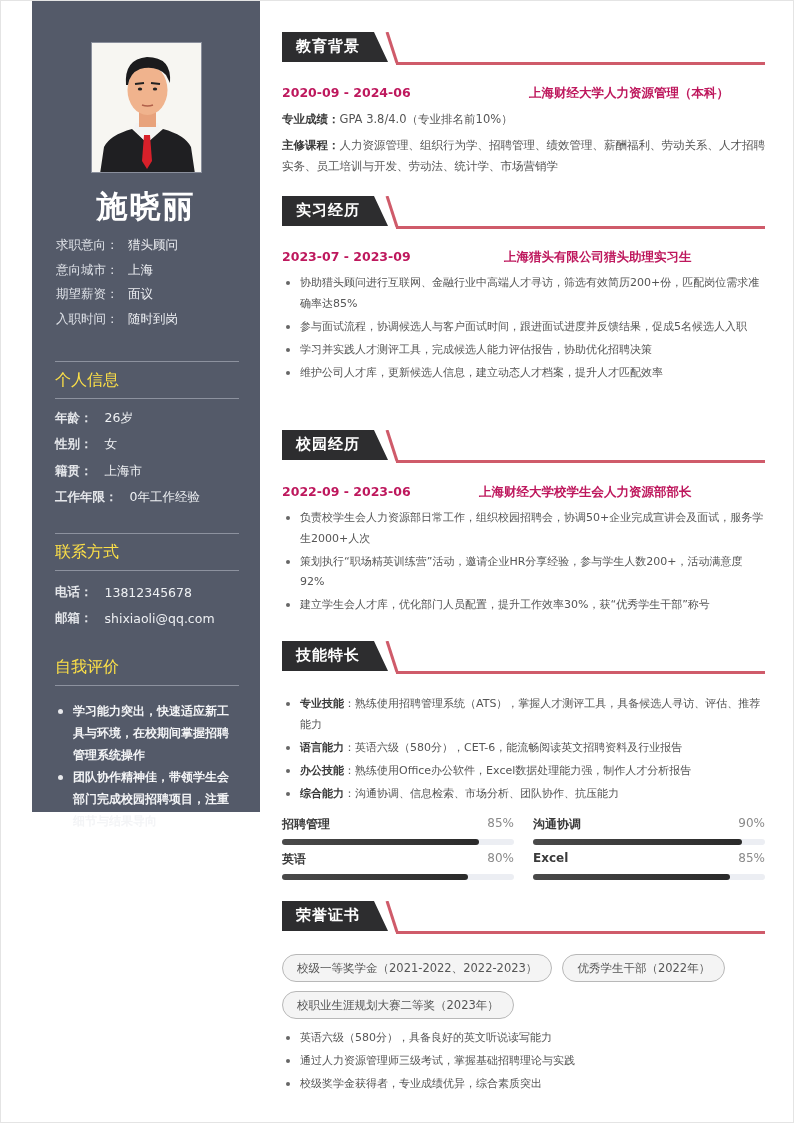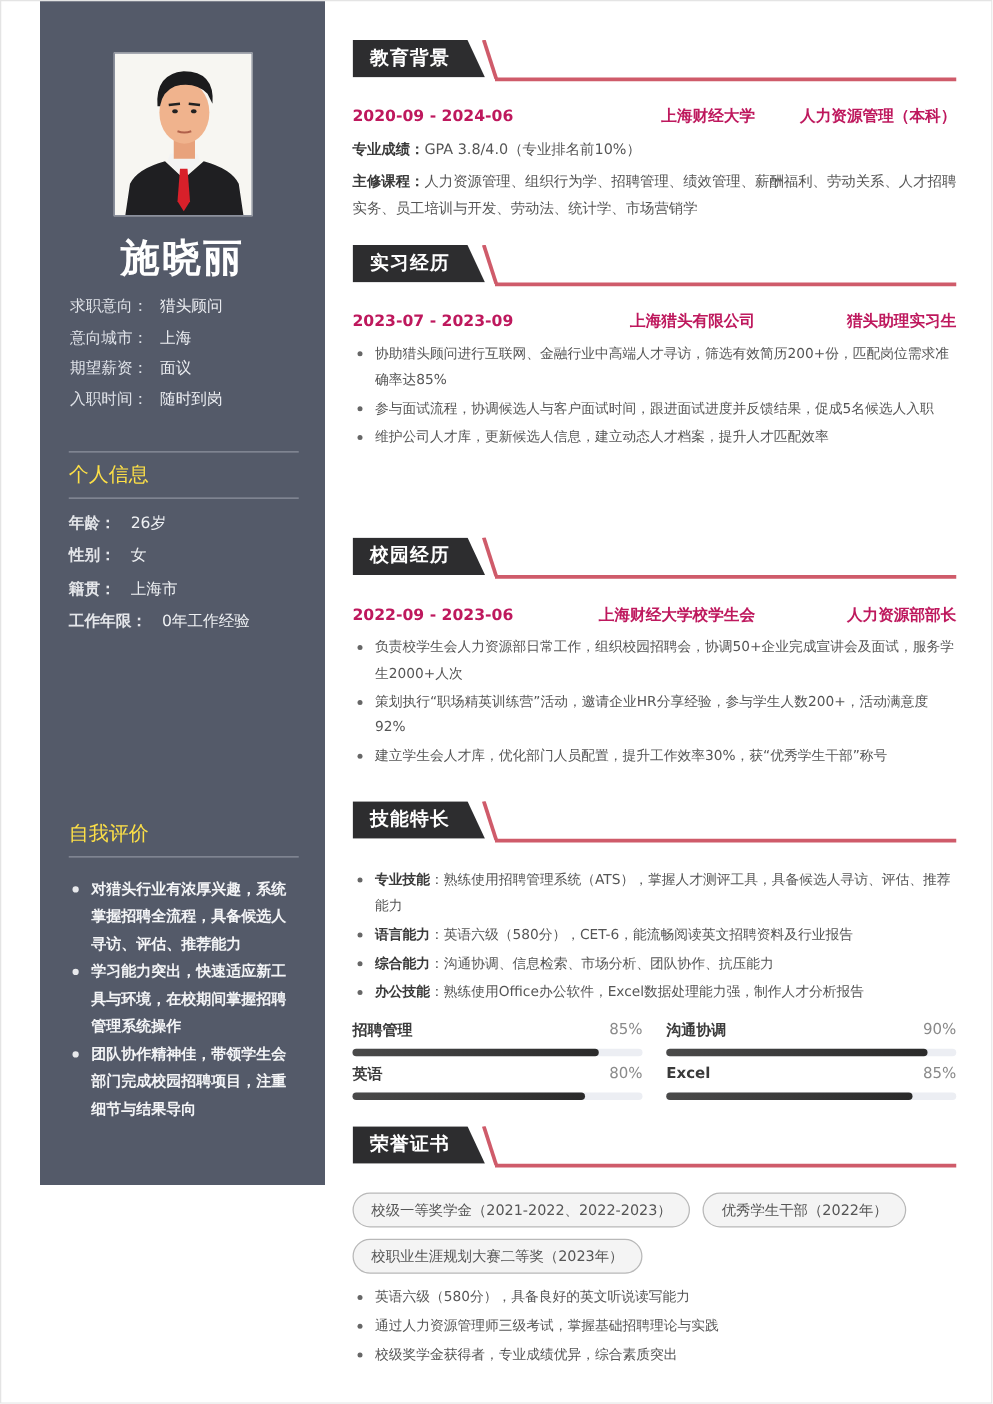--- a/index.html
+++ b/index.html
@@ -1,19 +1,19 @@
 <!DOCTYPE html>
 <html><head>
 <meta charset="utf-8">
 <style>
   * { box-sizing: border-box; margin: 0; padding: 0; }
   html, body { width: 794px; height: 1123px; background: #ffffff; }
   body { font-family: "DejaVu Sans", "Liberation Sans", sans-serif; color: #444; position: relative; overflow: hidden; }
   .page { position: absolute; left: 0; top: 0; width: 794px; height: 1123px; border: 1px solid #e4e4e4; }
-  .sidebar { position: absolute; left: 31px; top: 0; width: 228px; height: 947px; background: #545a69; color: #fff; }
+  .sidebar { position: absolute; left: 31px; top: 0; width: 228px; height: 811px; background: #545a69; color: #fff; }
   .photo { position: absolute; left: 59px; top: 41px; width: 111px; height: 131px; background: #f7f6f2; border: 1px solid #8a8f9c; overflow: hidden; }
   .name { position: absolute; left: 0; top: 185px; width: 228px; text-align: center; font-size: 31px; font-weight: bold; letter-spacing: 2px; color: #fff; }
   .basic { position: absolute; left: 24px; top: 236px; width: 190px; }
   .basic .row { height: 24.5px; font-size: 12.5px; font-weight: normal; color: #eceef2; display: flex; }
   .basic .row .k { width: 72px; color: #dfe2e8; }
   .sb-section { position: absolute; left: 23px; width: 184px; }
   .sb-divider { height: 1px; background: #8d929f; }
   .sb-title { font-size: 16px; font-weight: normal; color: #fde047; padding: 8px 0 7px 0; }
   .kv { display: flex; font-size: 12.5px; height: 26.5px; align-items: center; color: #eef0f3; }
   .kv .k { font-weight: bold; color: #e4e6ea; margin-right: 12px; }
@@ -23,21 +23,21 @@
 
   .main { position: absolute; left: 281px; top: 0; width: 483px; }
   .sec-head { position: absolute; left: 0; width: 483px; height: 32px; }
   .sec-head .blk { position: absolute; left: 0; top: 0; height: 30px; width: 106px; background: #2d2d2f; clip-path: polygon(0 0, 92px 0, 106px 100%, 0 100%); }
   .sec-head .blk span { position: absolute; left: 14px; top: 5px; font-size: 15px; font-weight: bold; color: #fff; letter-spacing: 1px; }
   .sec-head .slash { position: absolute; left: 103px; top: 0; width: 14px; height: 33px; }
   .sec-head .line { position: absolute; left: 114px; top: 30px; right: 0; height: 3px; background: #cf5b6a; }
   .hdr-row { position: absolute; left: 0; width: 483px; display: flex; justify-content: space-between; font-size: 12.5px; font-weight: bold; color: #be185d; }
   .hdr-row .c { flex: 1; text-align: right; }
   .hdr-row .l, .hdr-row .r { flex: 1; }
-  .hdr-row .r { text-align: right; }
+  .hdr-row .r { }
   .para { position: absolute; left: 0; width: 483px; font-size: 11.5px; line-height: 21px; color: #555; }
   .para b { color: #3a3a3a; }
   .blist { position: absolute; left: 0; width: 483px; list-style: none; }
   .blist li { position: relative; padding-left: 18px; font-size: 11px; line-height: 20.5px; color: #555; margin-bottom: 2.5px; }
   .blist li::before { content: ""; position: absolute; left: 4px; top: 8px; width: 4px; height: 4px; border-radius: 50%; background: #666; }
   .blist li b { color: #3a3a3a; }
   .skills { position: absolute; left: 0; top: 815px; width: 483px; display: grid; grid-template-columns: 232px 232px; column-gap: 19px; row-gap: 6px; }
   .skill .top { display: flex; justify-content: space-between; font-size: 12px; height: 18px; }
   .skill .top .lbl { font-weight: bold; color: #3a3a3a; }
   .skill .top .pct { color: #8a8a8a; }
@@ -104,27 +104,39 @@
       <div class="kv">
           <span class="k">籍贯：</span>
           <span>上海市</span>
         </div>
       <div class="kv">
           <span class="k">工作年限：</span>
           <span>0年工作经验</span>
         </div>
     </div>
 
+    <div class="sb-section" style="top:532px;">
+      <div class="sb-divider"></div>
+      <div class="sb-title">联系方式</div>
+      <div class="sb-divider" style="margin-bottom:8px;"></div>
+      <div class="kv">
+          <span class="k">电话：</span>
+          <span>13812345678</span>
+        </div>
+      <div class="kv">
+          <span class="k">邮箱：</span>
+          <span>shixiaoli@qq.com</span>
+        </div>
+    </div>
 
     <div class="sb-section" style="top:647px;">
       <div class="sb-divider" style="opacity:0;"></div>
       <div class="sb-title">自我评价</div>
       <div class="sb-divider"></div>
       <ul class="self-list">
-        <li>对猎头行业有浓厚兴趣，系统掌握招聘全流程，具备候选人寻访、评估、推荐能力</li>
         <li>学习能力突出，快速适应新工具与环境，在校期间掌握招聘管理系统操作</li>
         <li>团队协作精神佳，带领学生会部门完成校园招聘项目，注重细节与结果导向</li>
       </ul>
     </div>
   </div>
 
   <div class="main">
 
     <div class="sec-head" style="top:31px;">
       <div class="blk">
@@ -153,20 +165,21 @@
       <div class="line"></div>
     </div>
     <div class="hdr-row" style="top:248px;">
       <span class="l">2023-07 - 2023-09</span>
       <span class="c">上海猎头有限公司</span>
       <span class="r">猎头助理实习生</span>
     </div>
     <ul class="blist" style="top:272px;">
       <li>协助猎头顾问进行互联网、金融行业中高端人才寻访，筛选有效简历200+份，匹配岗位需求准确率达85%</li>
       <li>参与面试流程，协调候选人与客户面试时间，跟进面试进度并反馈结果，促成5名候选人入职</li>
+      <li>学习并实践人才测评工具，完成候选人能力评估报告，协助优化招聘决策</li>
       <li>维护公司人才库，更新候选人信息，建立动态人才档案，提升人才匹配效率</li>
     </ul>
 
     <div class="sec-head" style="top:429px;">
       <div class="blk">
           <span>校园经历</span>
         </div>
       <svg class="slash" viewBox="0 0 14 33">
           <line x1="2" y1="0" x2="12" y2="31" stroke="#cf5b6a" stroke-width="3"></line>
         </svg>
@@ -188,22 +201,22 @@
           <span>技能特长</span>
         </div>
       <svg class="slash" viewBox="0 0 14 33">
           <line x1="2" y1="0" x2="12" y2="31" stroke="#cf5b6a" stroke-width="3"></line>
         </svg>
       <div class="line"></div>
     </div>
     <ul class="blist" style="top:693px;">
       <li><b>专业技能</b><span>：熟练使用招聘管理系统（ATS），掌握人才测评工具，具备候选人寻访、评估、推荐能力</span></li>
       <li><b>语言能力</b><span>：英语六级（580分），CET-6，能流畅阅读英文招聘资料及行业报告</span></li>
+      <li><b>办公技能</b><span>：熟练使用Office办公软件，Excel数据处理能力强，制作人才分析报告</span></li>
       <li><b>综合能力</b><span>：沟通协调、信息检索、市场分析、团队协作、抗压能力</span></li>
-      <li><b>办公技能</b><span>：熟练使用Office办公软件，Excel数据处理能力强，制作人才分析报告</span></li>
     </ul>
     <div class="skills">
       <div class="skill">
         <div class="top">
             <span class="lbl">招聘管理</span>
             <span class="pct">85%</span>
           </div>
         <div class="bar">
             <div class="fill" style="width:85%;"></div>
           </div>

